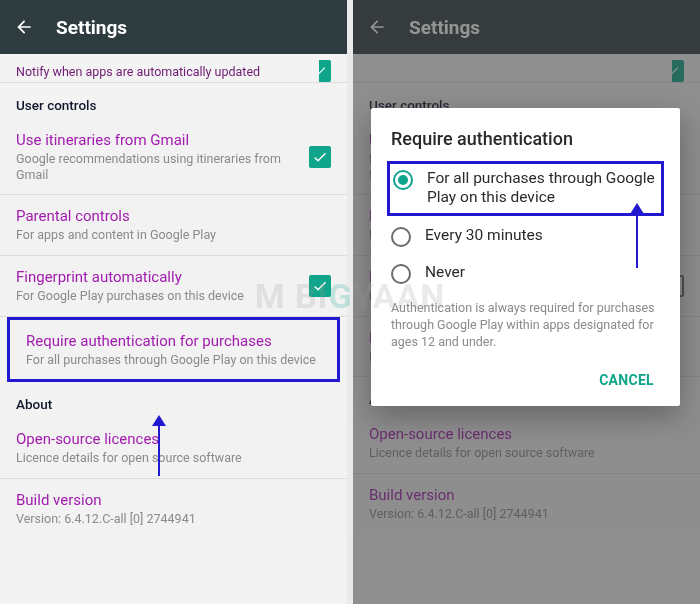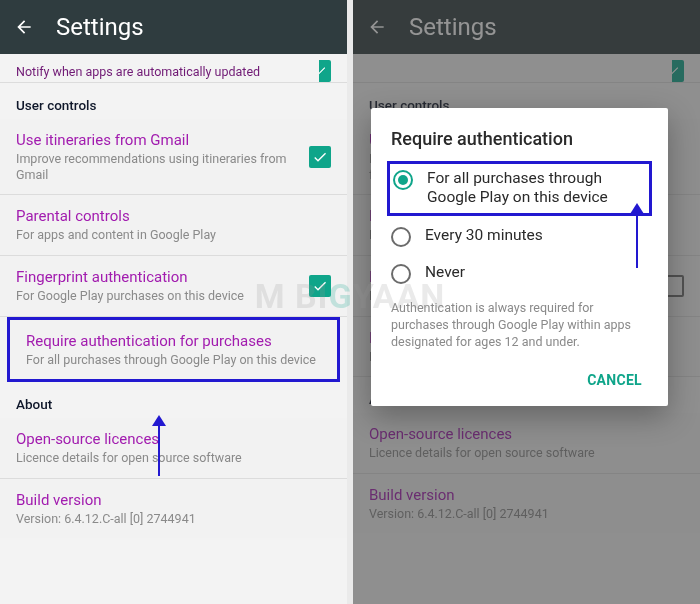--- a/index.html
+++ b/index.html
@@ -32,22 +32,22 @@
     align-items: center;
     padding: 0 14px;
     gap: 22px;
   }
   .appbar .back {
     width: 20px; height: 20px;
     display: flex; align-items: center; justify-content: center;
     cursor: pointer;
   }
   .appbar .title {
-    font-size: 24px;
-    font-weight: 400;
+    font-size: 19px;
+    font-weight: 700;
   }
   .list { background: #f3f3f3; }
   .subtext-row {
     padding: 6px 16px 0 16px;
     color: #701a75;
     font-size: 12.5px;
     border-bottom: 1px solid #dcdcdc;
     display: flex;
     align-items: center;
     justify-content: space-between;
@@ -132,21 +132,21 @@
   }
   .watermark .g { color: rgba(16,165,140,0.22); }
   
   .dim-overlay {
     position: absolute;
     inset: 0;
     background: rgba(60,60,60,0.55);
   }
   .dialog {
     position: absolute;
-    left: 18px; right: 32px;
+    left: 18px; right: 20px;
     top: 108px;
     background: #fff;
     border-radius: 2px;
     box-shadow: 0 10px 30px rgba(0,0,0,0.3);
     padding: 20px 20px 10px 20px;
   }
   .dialog-title {
     font-size: 18px;
     color: #2a2a2a;
     font-weight: 500;
@@ -227,39 +227,39 @@
               <path fill="#fff" d="M9 16.2 4.8 12l-1.4 1.4L9 19 21 7l-1.4-1.4z"></path>
             </svg>
         </span>
       </div>
 
       <div class="section-header">User controls</div>
 
       <div class="item">
         <div class="texts">
           <div class="primary">Use itineraries from Gmail</div>
-          <div class="secondary">Improve recommendations using itineraries from Gmail</div>
+          <div class="secondary">Google recommendations using itineraries from Gmail</div>
         </div>
         <div class="checkbox">
           <svg width="16" height="16" viewBox="0 0 24 24">
               <path fill="#fff" d="M9 16.2 4.8 12l-1.4 1.4L9 19 21 7l-1.4-1.4z"></path>
             </svg>
         </div>
       </div>
 
       <div class="item">
         <div class="texts">
           <div class="primary">Parental controls</div>
           <div class="secondary">For apps and content in Google Play</div>
         </div>
       </div>
 
       <div class="item">
         <div class="texts">
-          <div class="primary">Fingerprint authentication</div>
+          <div class="primary">Fingerprint automatically</div>
           <div class="secondary">For Google Play purchases on this device</div>
         </div>
         <div class="checkbox">
           <svg width="16" height="16" viewBox="0 0 24 24">
               <path fill="#fff" d="M9 16.2 4.8 12l-1.4 1.4L9 19 21 7l-1.4-1.4z"></path>
             </svg>
         </div>
       </div>
 
       <div class="highlight-box">

